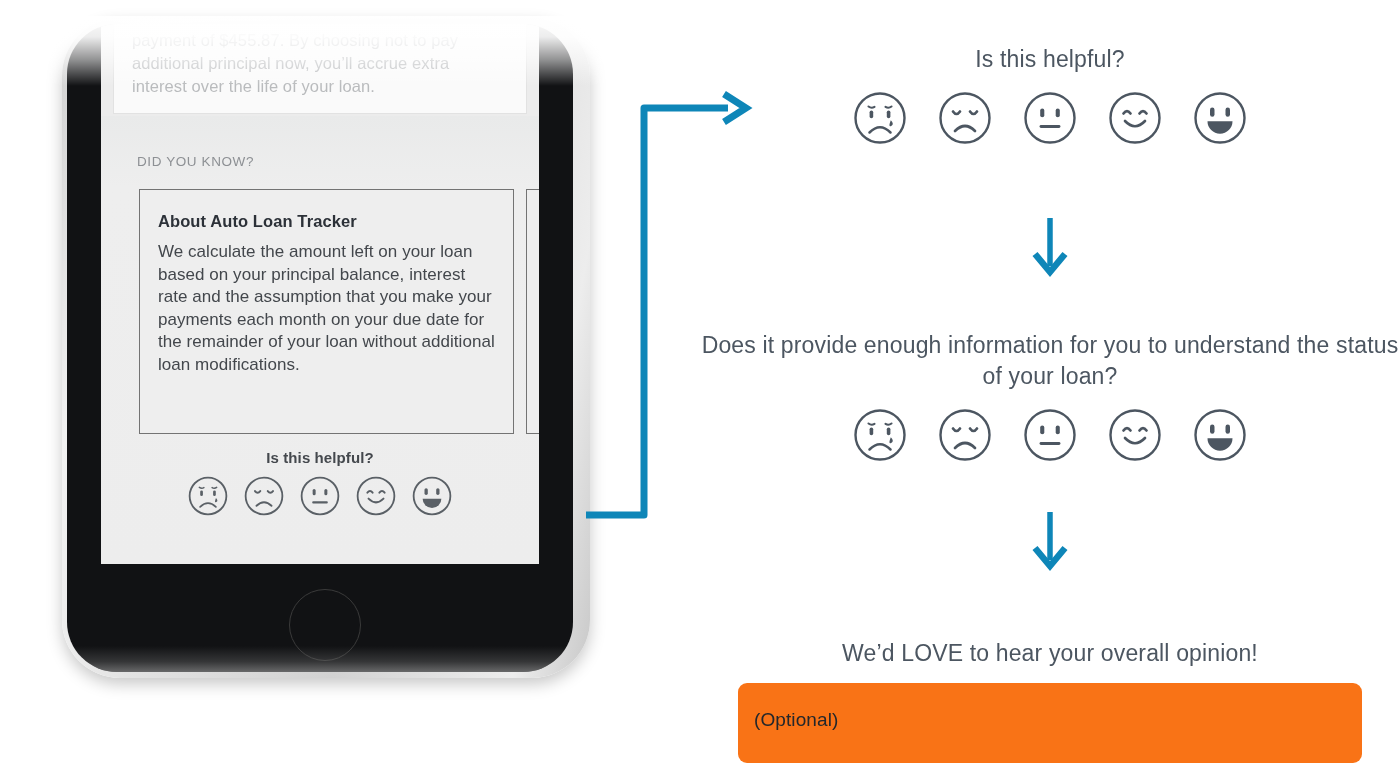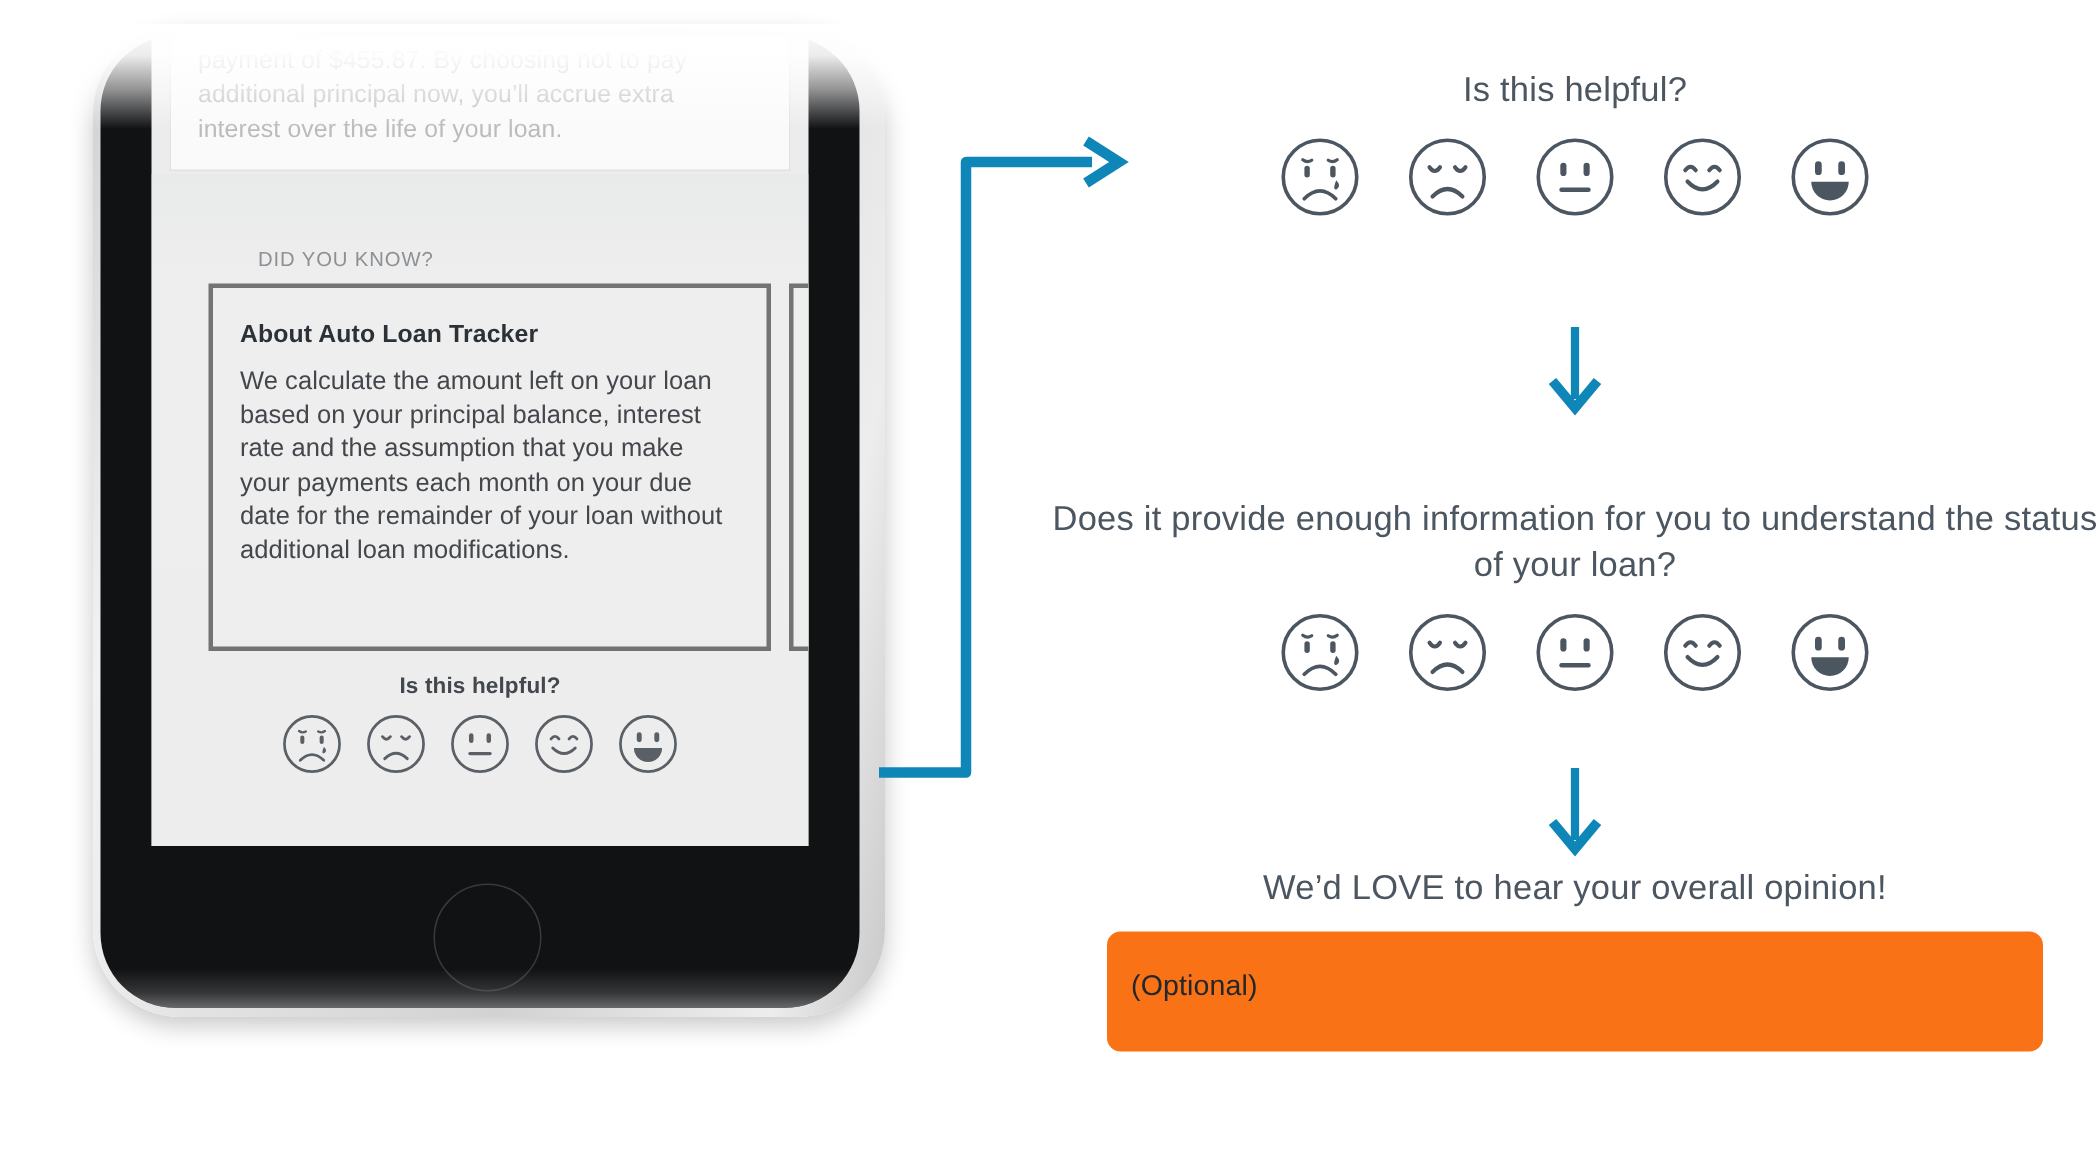--- a/index.html
+++ b/index.html
@@ -83,31 +83,30 @@
   }
   .screen-band {
     position: absolute;
     left: 0; top: 92px;
     width: 438px; height: 448px;
     background: linear-gradient(180deg,#e9eaea 0%,#eeeeee 16%,#ededed 100%);
   }
   .dyk-label {
     position: absolute;
     left: 36px;
-    top: 141px;
+    top: 130px;
     font-size: 13.5px;
     letter-spacing: 0.6px;
     color: #8d9094;
-    margin-left: 35px;
   }
   .info-card {
     position: absolute;
     top: 165px;
     background: #eeeeee;
-    border: 3px solid #737373;
+    border: 1px solid #737373;
     box-sizing: border-box;
   }
   .info-card.primary {
     left: 38px;
     width: 375px;
     height: 245px;
   }
   .info-card.secondary {
     left: 425px;
     width: 375px;
@@ -207,21 +206,21 @@
   .opinion-box .ph {
     font-size: 19px;
     color: #23272b;
     letter-spacing: 0.1px;
   }
   .sec { position: absolute; left: 0; width: 700px; }
   #section-q1 { top: 44px; }
   #section-arrow1 { top: 216px; }
   #section-q2 { top: 330px; }
   #section-arrow2 { top: 510px; }
-  #section-q3 { top: 576px; }
+  #section-q3 { top: 638px; }
 </style>
 </head>
 <body>
 
 <div id="phone-mockup">
   <div class="phone-outer"></div>
   <div class="phone-body">
 
     <div class="phone-screen">
 

